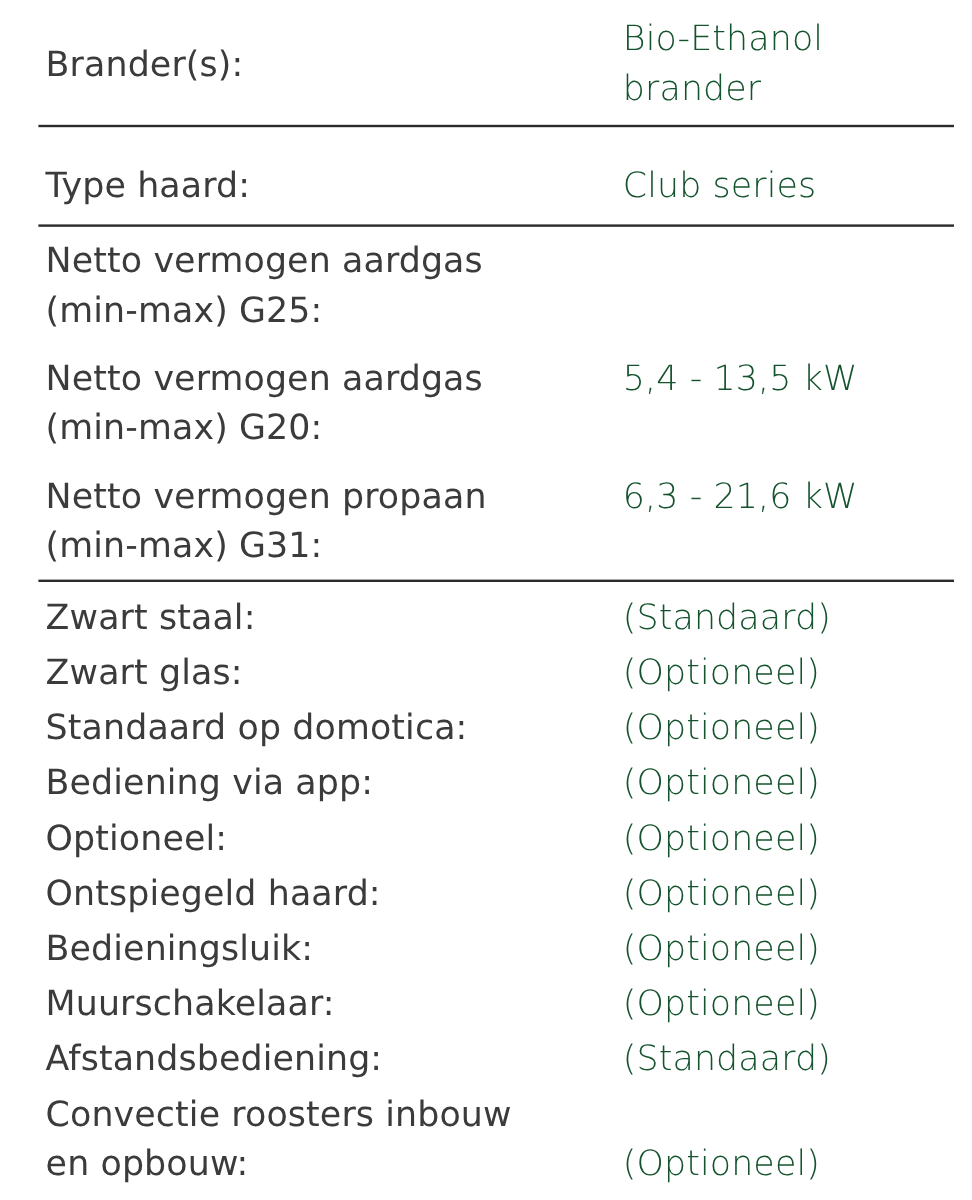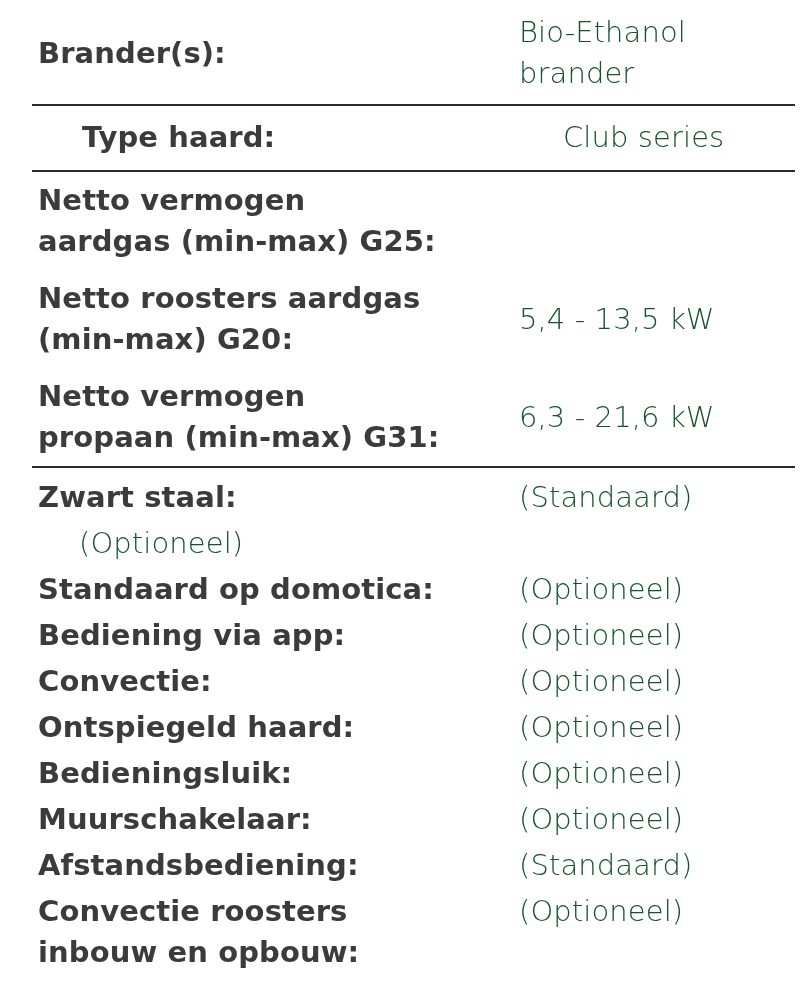--- a/index.html
+++ b/index.html
@@ -35,49 +35,49 @@
     padding: 0;
   }
   .row .label {
     width: 440px;
     flex: 0 0 440px;
     padding-left: 38px;
     box-sizing: border-box;
     color: #3b3b3b;
     font-size: 29px;
     line-height: 41px;
-    font-weight: 700;
+    font-weight: 400;
     letter-spacing: 0.1px;
     word-break: normal;
   }
   .row .value {
     flex: 1 1 auto;
     padding-left: 79px;
     box-sizing: border-box;
     color: #14532d;
     font-size: 29px;
     line-height: 41px;
     font-weight: 300;
     letter-spacing: 0.1px;
   }
 
   
   .section-intro .row { padding-top: 12px; padding-bottom: 10px; }
   .section-intro .row .label { padding-top: 21px; }
 
   
-  .section-type .row { padding-top: 11px; padding-bottom: 12px; margin-left: 44px; }
+  .section-type .row { padding-top: 28px; padding-bottom: 12px; }
 
   
-  .section-power .row { padding-top: 8px; padding-bottom: 8px; align-items: center; }
+  .section-power .row { padding-top: 8px; padding-bottom: 8px; }
   .section-power .row .value { padding-top: 0; }
 
   
   .section-options { padding-top: 9px; }
-  .section-options .row { padding-top: 0; padding-bottom: 5px; }
+  .section-options .row { padding-top: 0; padding-bottom: 5px; align-items: flex-end; }
 </style>
 </head>
 <body>
 
 <div class="spec-table">
 
   <div class="section section-intro">
     <div class="row">
       <div class="label">Brander(s):</div>
       <div class="value">Bio-Ethanol brander</div>
@@ -93,49 +93,50 @@
     </div>
   </div>
 
   <div class="divider"></div>
 
   <div class="section section-power">
     <div class="row">
       <div class="label">Netto vermogen aardgas (min-max) G25:</div>
     </div>
     <div class="row">
-      <div class="label">Netto roosters aardgas (min-max) G20:</div>
+      <div class="label">Netto vermogen aardgas (min-max) G20:</div>
       <div class="value">5,4 - 13,5 kW</div>
     </div>
     <div class="row">
       <div class="label">Netto vermogen propaan (min-max) G31:</div>
       <div class="value">6,3 - 21,6 kW</div>
     </div>
   </div>
 
   <div class="divider"></div>
 
   <div class="section section-options">
     <div class="row">
       <div class="label">Zwart staal:</div>
       <div class="value">(Standaard)</div>
     </div>
     <div class="row">
+      <div class="label">Zwart glas:</div>
       <div class="value">(Optioneel)</div>
     </div>
     <div class="row">
       <div class="label">Standaard op domotica:</div>
       <div class="value">(Optioneel)</div>
     </div>
     <div class="row">
       <div class="label">Bediening via app:</div>
       <div class="value">(Optioneel)</div>
     </div>
     <div class="row">
-      <div class="label">Convectie:</div>
+      <div class="label">Optioneel:</div>
       <div class="value">(Optioneel)</div>
     </div>
     <div class="row">
       <div class="label">Ontspiegeld haard:</div>
       <div class="value">(Optioneel)</div>
     </div>
     <div class="row">
       <div class="label">Bedieningsluik:</div>
       <div class="value">(Optioneel)</div>
     </div>

